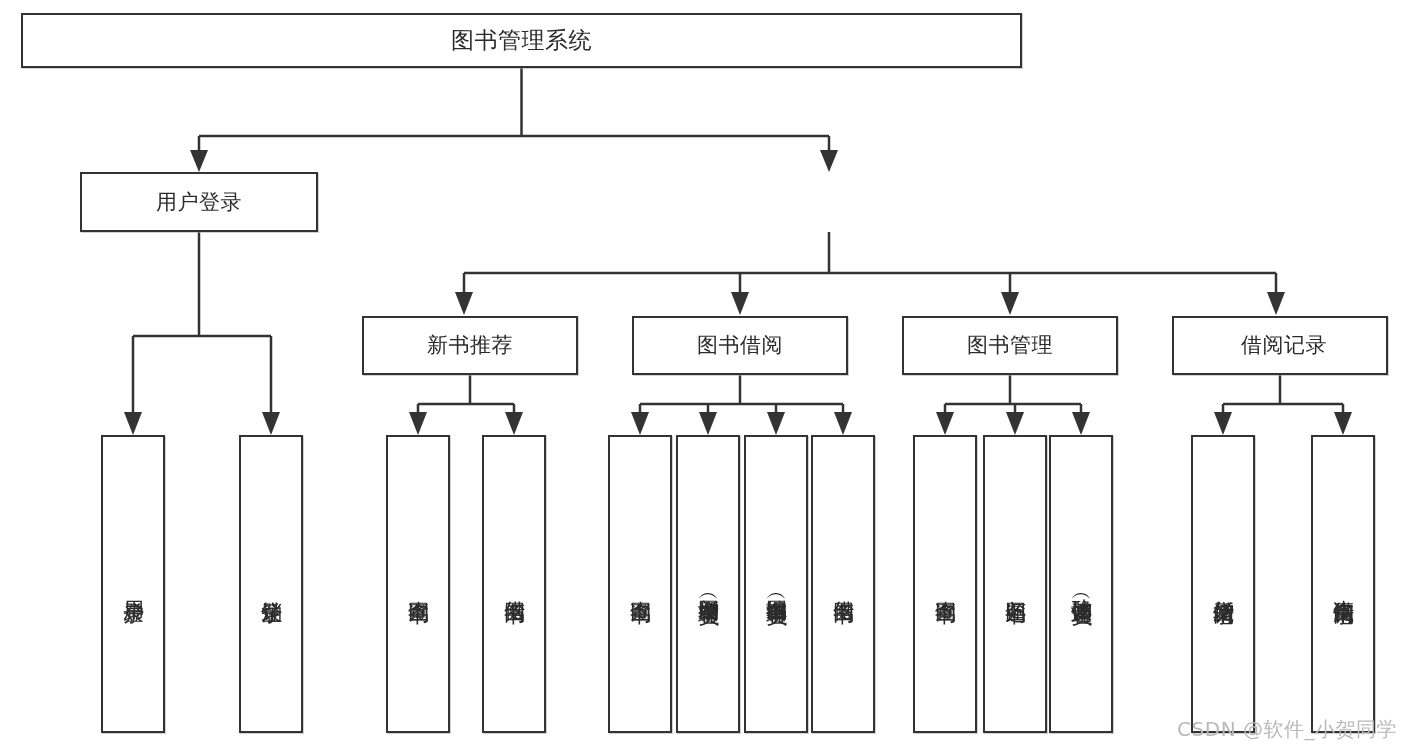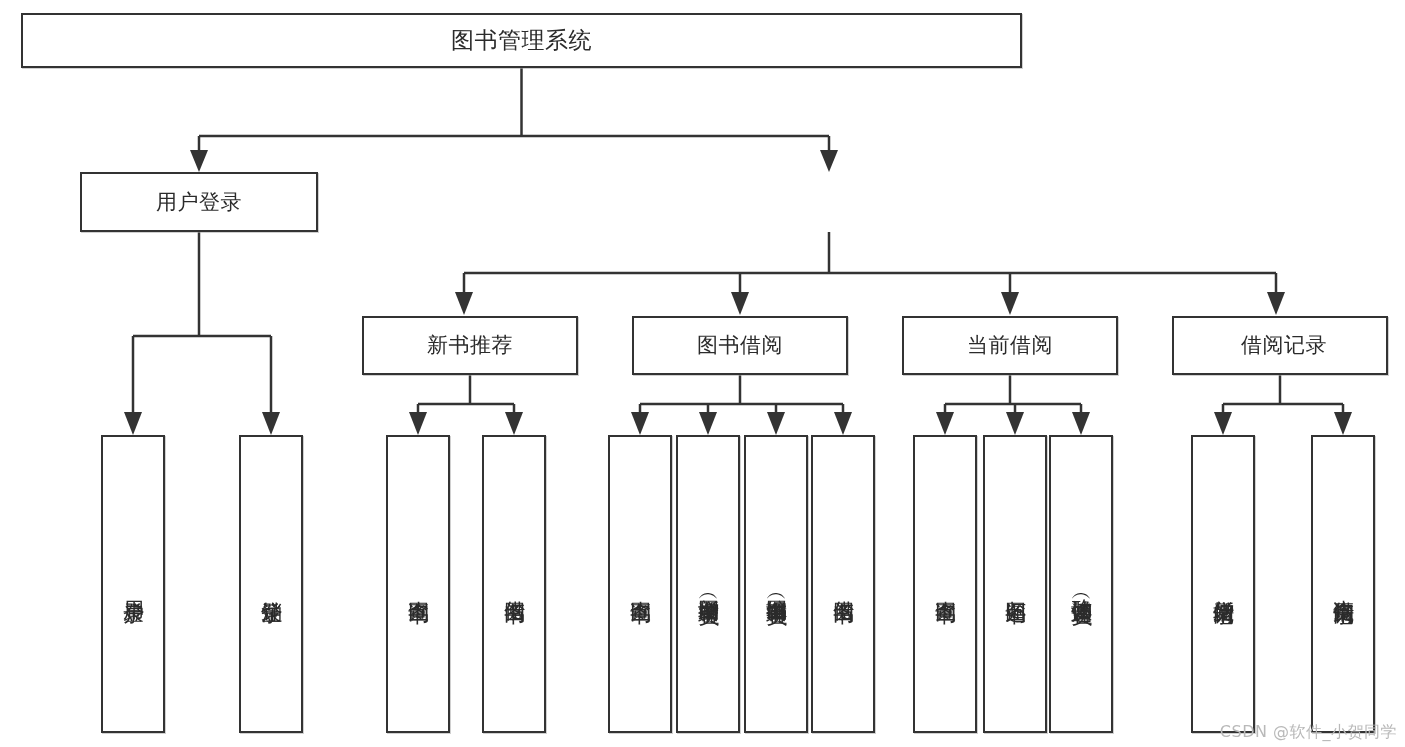--- a/index.html
+++ b/index.html
@@ -61,21 +61,21 @@
     max-height: 276px;
     white-space: nowrap;
   }
   .node.leaf.tall .lbl {
     max-height: 288px;
   }
   .watermark {
     position: absolute;
     right: 8px;
     bottom: 4px;
-    font-size: 16px;
+    font-size: 20px;
     color: #b9b9b9;
     letter-spacing: 0.5px;
     white-space: nowrap;
     user-select: none;
   }
 </style>
 </head>
 <body>
 
 <div id="diagram">
@@ -166,21 +166,21 @@
 
   <div class="node lvl2" style="left:362px; top:316px; width:216px; height:59px;justify-content:center;">
     <span class="lbl">新书推荐</span>
   </div>
 
   <div class="node lvl2" style="left:632px; top:316px; width:216px; height:59px;align-items:center;">
     <span class="lbl">图书借阅</span>
   </div>
 
   <div class="node lvl2" style="left:902px; top:316px; width:216px; height:59px;">
-    <span class="lbl">当前借阅</span>
+    <span class="lbl">图书管理</span>
   </div>
 
   <div class="node lvl2" style="left:1172px; top:316px; width:216px; height:59px;padding-left:8px;">
     <span class="lbl">借阅记录</span>
   </div>
 
   <div class="node leaf" style="left:101px; top:435px; width:64px; height:298px;">
     <span class="lbl">用户登录</span>
   </div>
   <div class="node leaf" style="left:239px; top:435px; width:64px; height:298px;">

